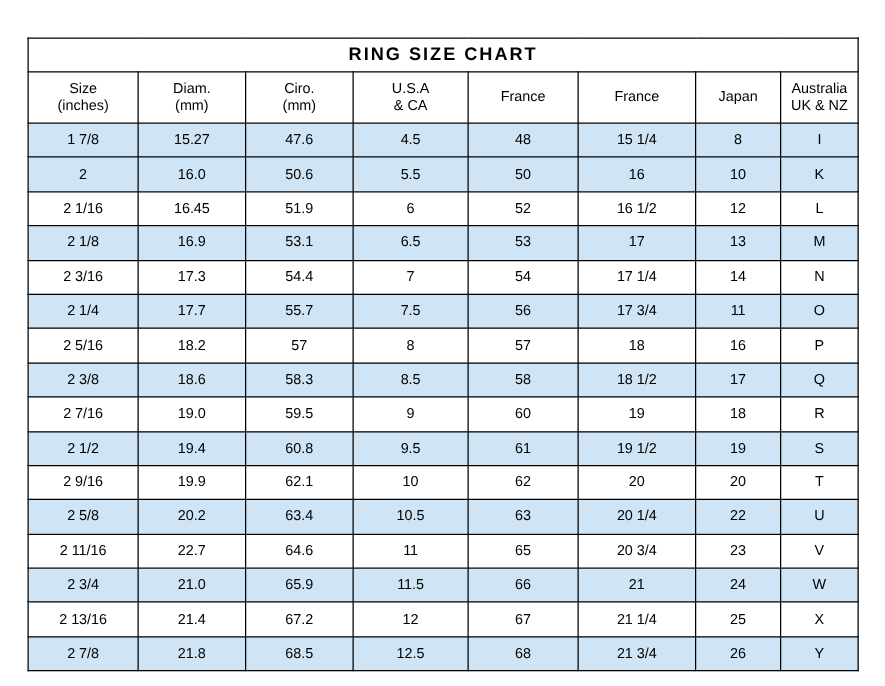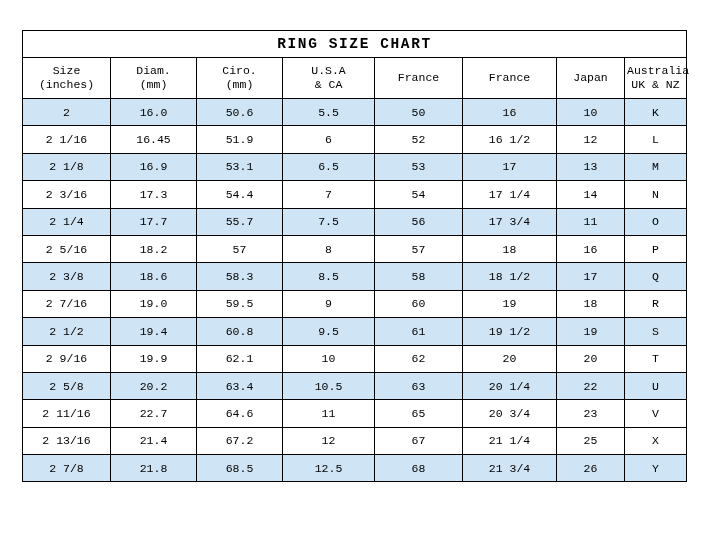--- a/index.html
+++ b/index.html
@@ -9,21 +9,20 @@
     width: 708px;
     height: 549px;
     font-family: "Liberation Sans", sans-serif;
   }
   #page {
     position: relative;
     width: 564px;
     height: 549px;
     background: #ffffff;
     box-sizing: border-box;
-    font-family: Liberation Mono, monospace;
   }
   .chart-wrap {
     position: absolute;
     left: 22px;
     top: 30px;
     width: 664px;
   }
   table.ring {
     border-collapse: collapse;
     width: 664px;
@@ -112,20 +111,30 @@
             <div>France</div>
           </td>
           <td>
             <div>Japan</div>
           </td>
           <td>
             <div>Australia</div>
             <div>UK &amp; NZ</div>
           </td>
         </tr>
+      <tr class="data-row odd">
+            <td>1 7/8</td>
+            <td>15.27</td>
+            <td>47.6</td>
+            <td>4.5</td>
+            <td>48</td>
+            <td>15 1/4</td>
+            <td>8</td>
+            <td>I</td>
+          </tr>
           <tr class="data-row odd">
             <td>2</td>
             <td>16.0</td>
             <td>50.6</td>
             <td>5.5</td>
             <td>50</td>
             <td>16</td>
             <td>10</td>
             <td>K</td>
           </tr>
@@ -232,20 +241,30 @@
           <tr class="data-row even">
             <td>2 11/16</td>
             <td>22.7</td>
             <td>64.6</td>
             <td>11</td>
             <td>65</td>
             <td>20 3/4</td>
             <td>23</td>
             <td>V</td>
           </tr>
+          <tr class="data-row odd">
+            <td>2 3/4</td>
+            <td>21.0</td>
+            <td>65.9</td>
+            <td>11.5</td>
+            <td>66</td>
+            <td>21</td>
+            <td>24</td>
+            <td>W</td>
+          </tr>
           <tr class="data-row even">
             <td>2 13/16</td>
             <td>21.4</td>
             <td>67.2</td>
             <td>12</td>
             <td>67</td>
             <td>21 1/4</td>
             <td>25</td>
             <td>X</td>
           </tr>

